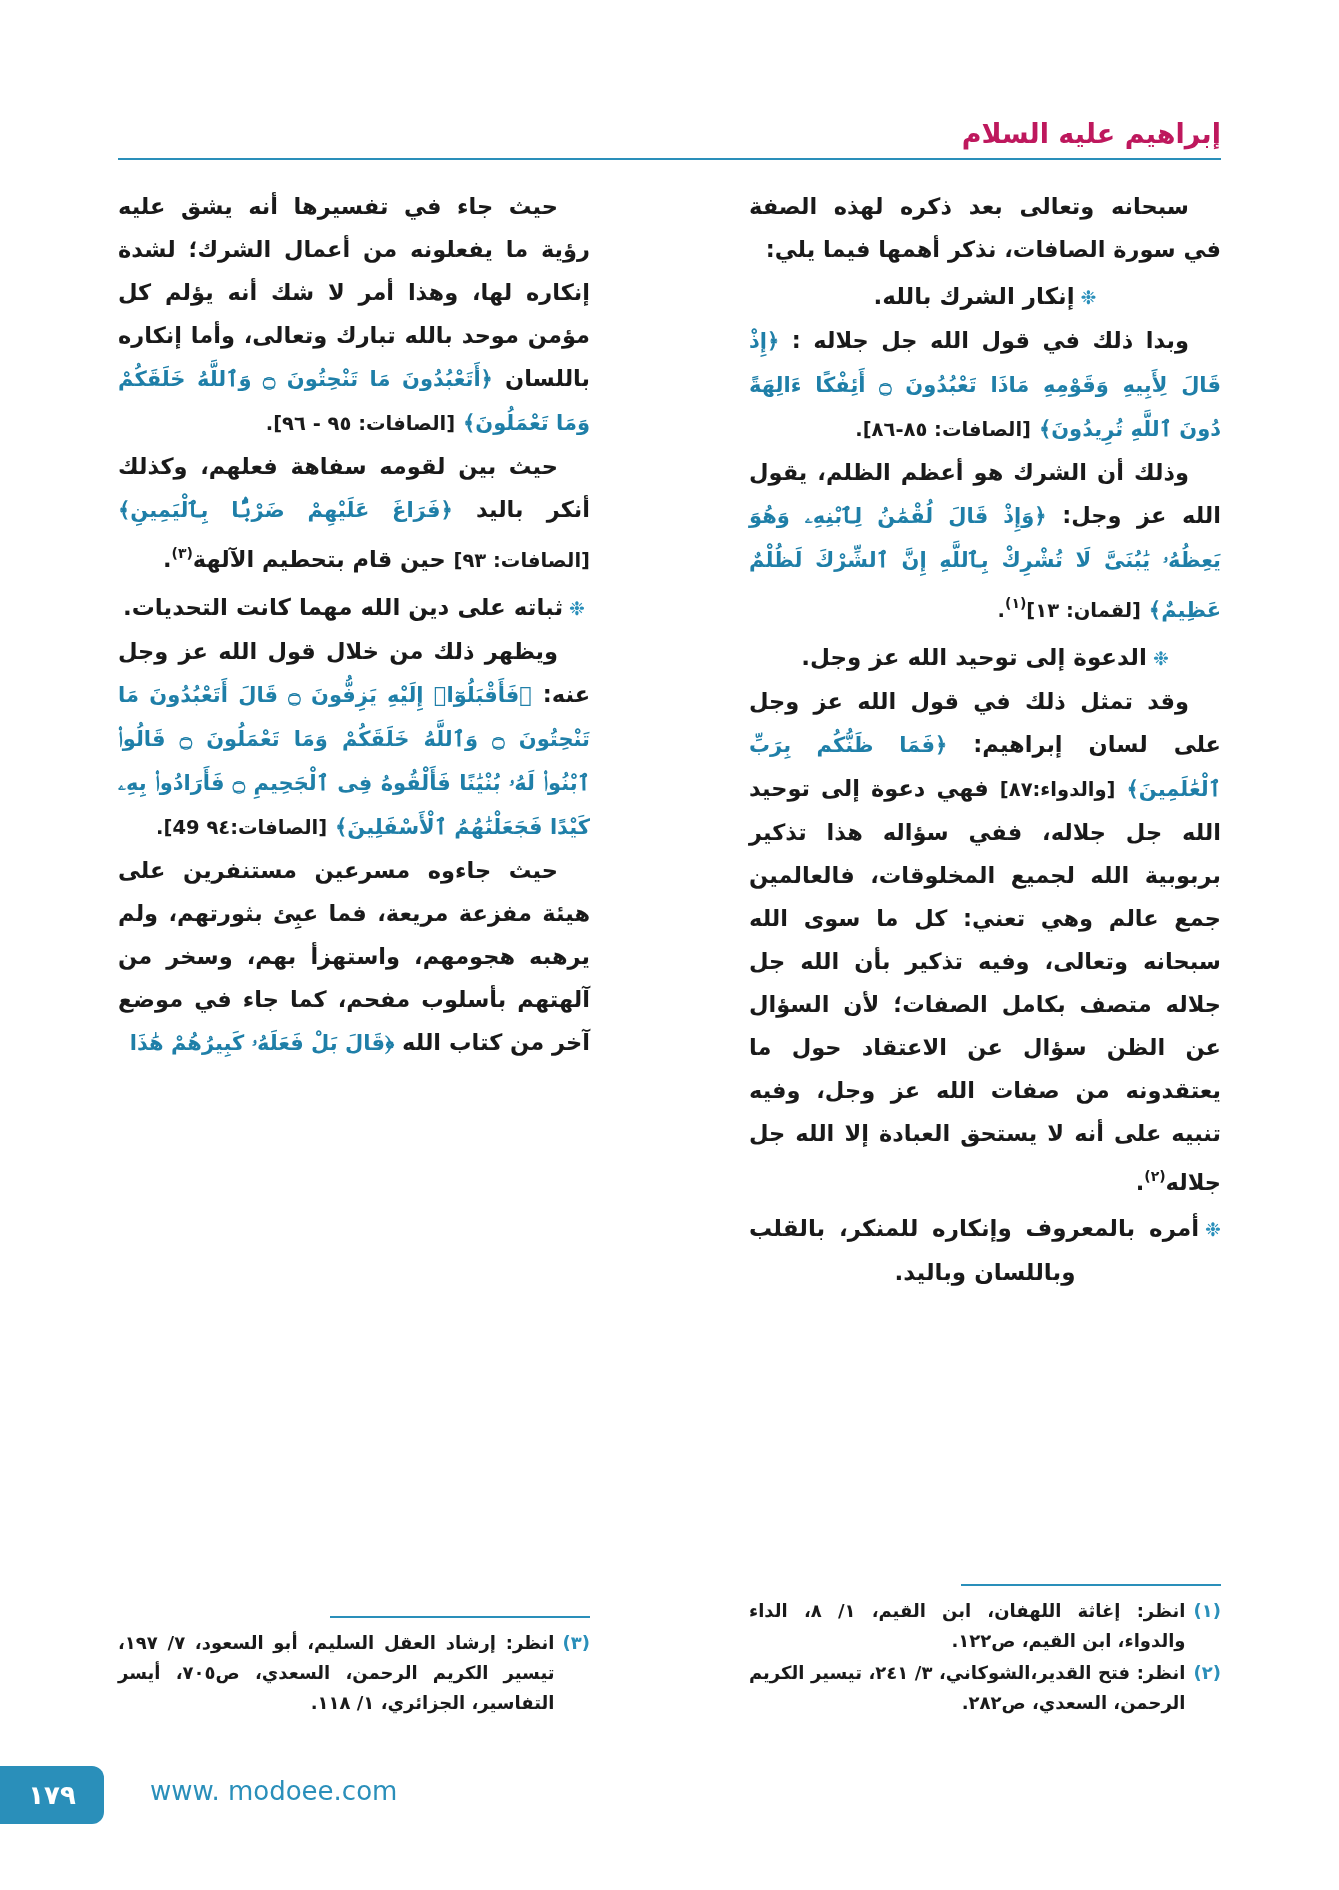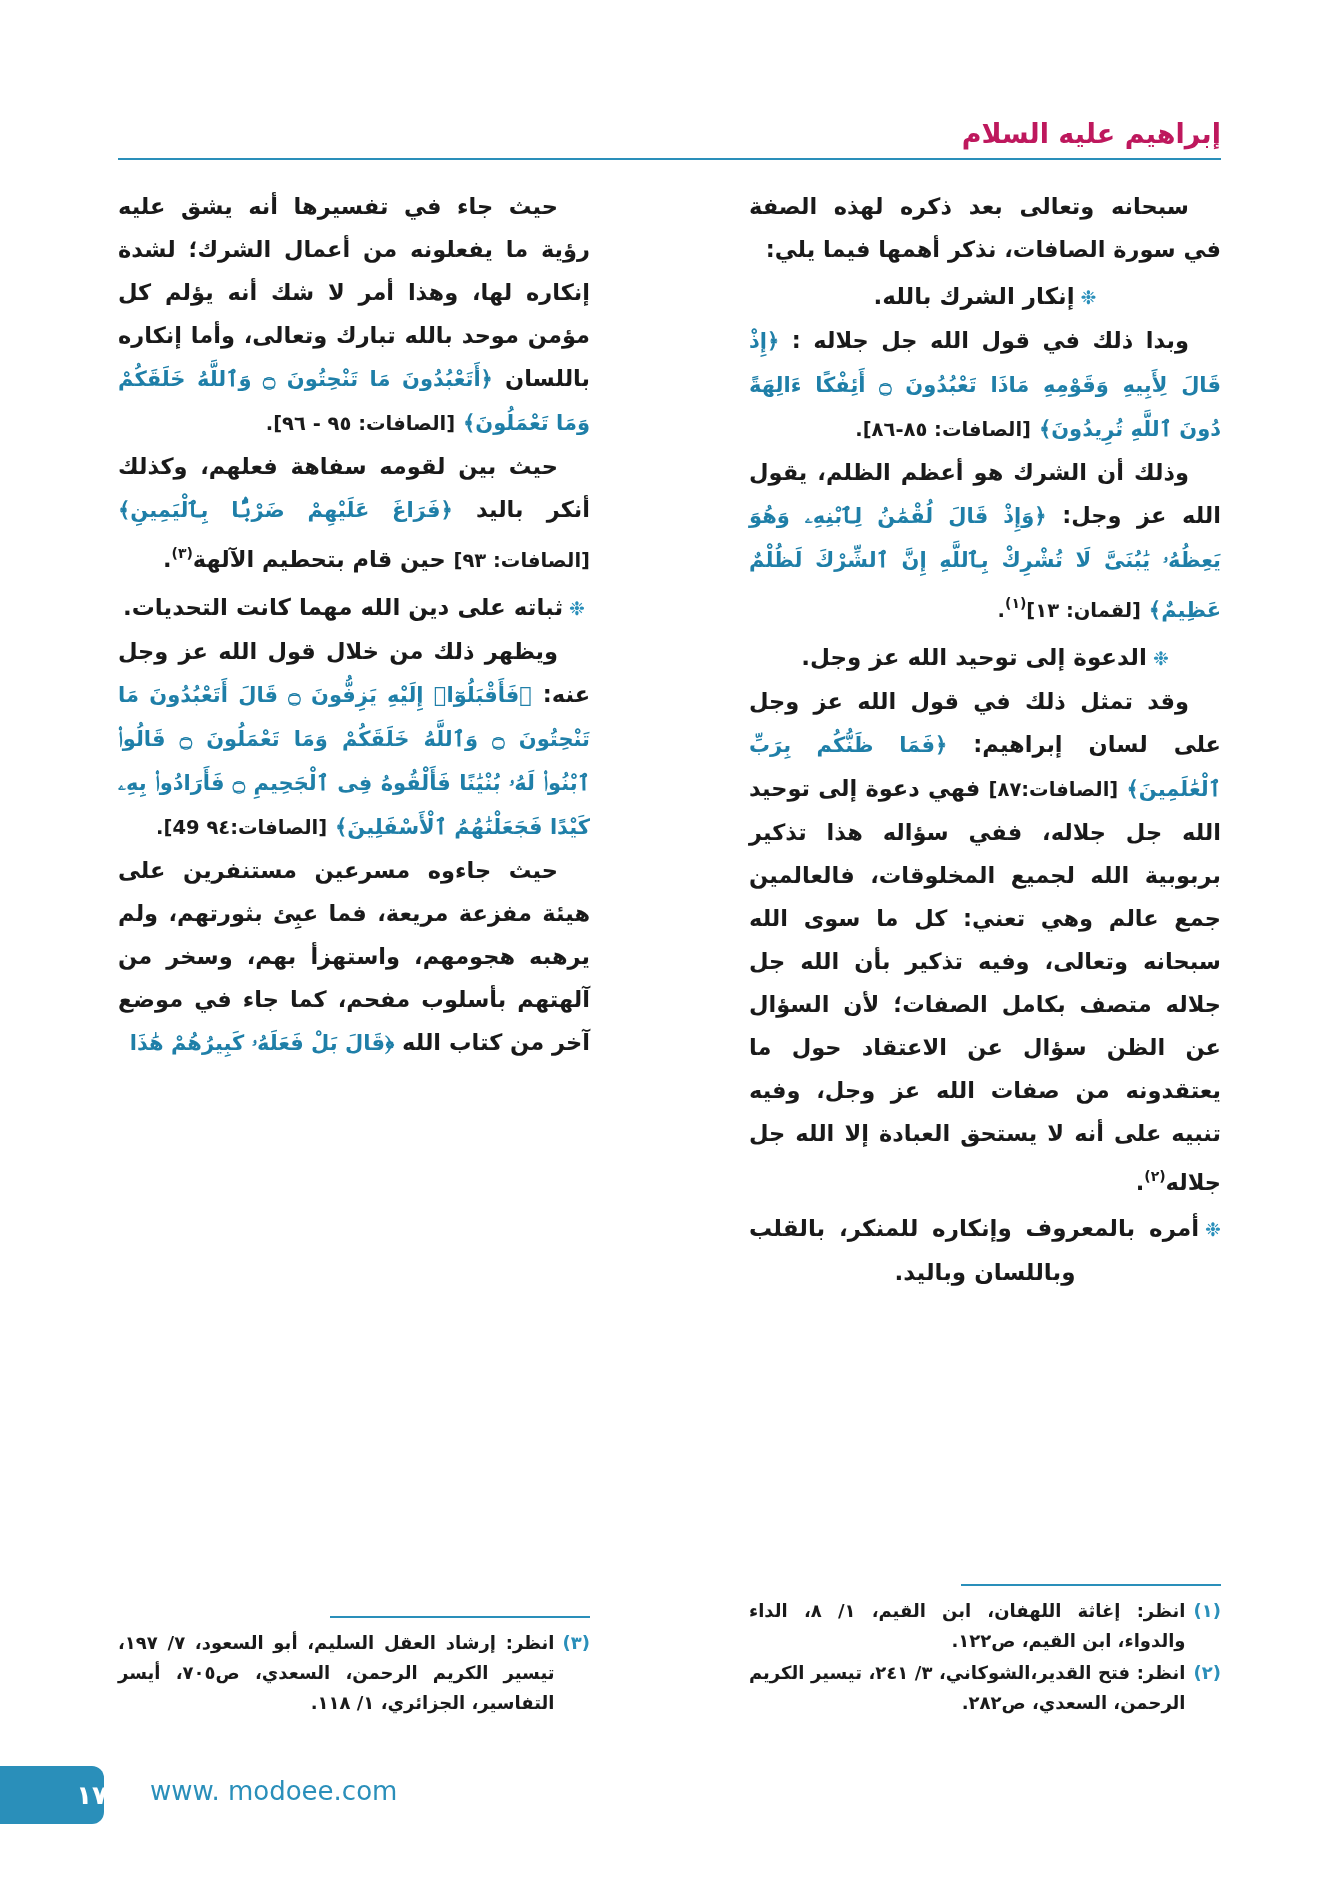--- a/index.html
+++ b/index.html
@@ -150,21 +150,20 @@
     position: absolute;
     left: 0;
     top: 0;
     width: 104px;
     height: 58px;
     line-height: 58px;
     text-align: center;
     color: #ffffff;
     font-size: 26px;
     font-weight: bold;
-    padding-left: 48px;
   }
   .site {
     position: absolute;
     left: 150px;
     top: 10px;
     font-size: 26px;
     color: #2a8fba;
     font-weight: normal;
     direction: ltr;
   }
@@ -201,21 +200,21 @@
       <span class="ref">[لقمان: ١٣]</span><span class="sup">(١)</span><span class="ref">.</span>
     </p>
 
     <div class="bullet-head">
       <span class="star">❉</span><span>الدعوة إلى توحيد الله عز وجل.</span>
     </div>
 
     <p>
       <span>وقد تمثل ذلك في قول الله عز وجل على لسان إبراهيم:</span>
       <span class="quran">﴿فَمَا ظَنُّكُم بِرَبِّ ٱلْعَٰلَمِينَ﴾</span>
-      <span class="ref">[الصافات:٨٧]</span>
+      <span class="ref">[والدواء:٨٧]</span>
       <span>فهي دعوة إلى توحيد الله جل جلاله، ففي سؤاله هذا تذكير بربوبية الله لجميع المخلوقات، فالعالمين جمع عالم وهي تعني: كل ما سوى الله سبحانه وتعالى، وفيه تذكير بأن الله جل جلاله متصف بكامل الصفات؛ لأن السؤال عن الظن سؤال عن الاعتقاد حول ما يعتقدونه من صفات الله عز وجل، وفيه تنبيه على أنه لا يستحق العبادة إلا الله جل جلاله</span><span class="sup">(٢)</span><span>.</span>
     </p>
 
     <div class="bullet-head">
       <span class="star">❉</span><span>أمره بالمعروف وإنكاره للمنكر، بالقلب وباللسان وباليد.</span>
     </div>
 
   </div>
 
   <div class="col col-left">

